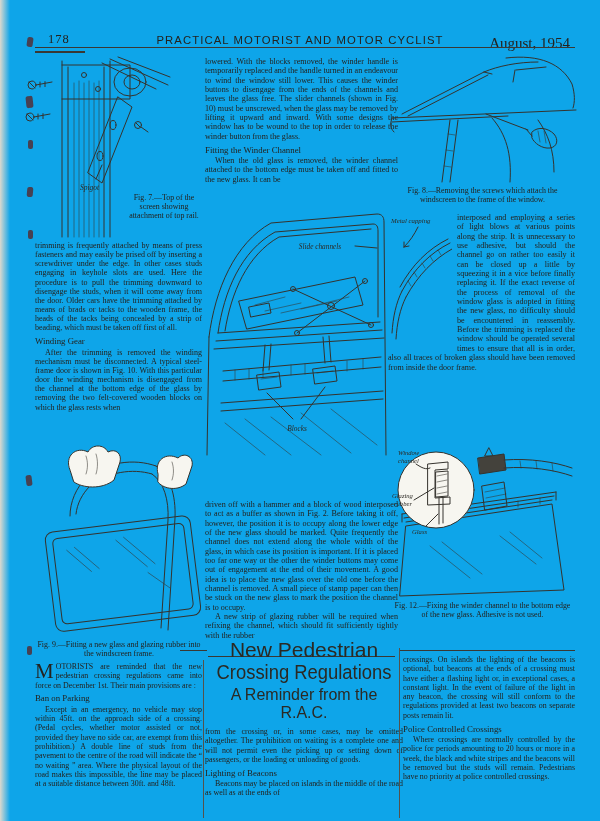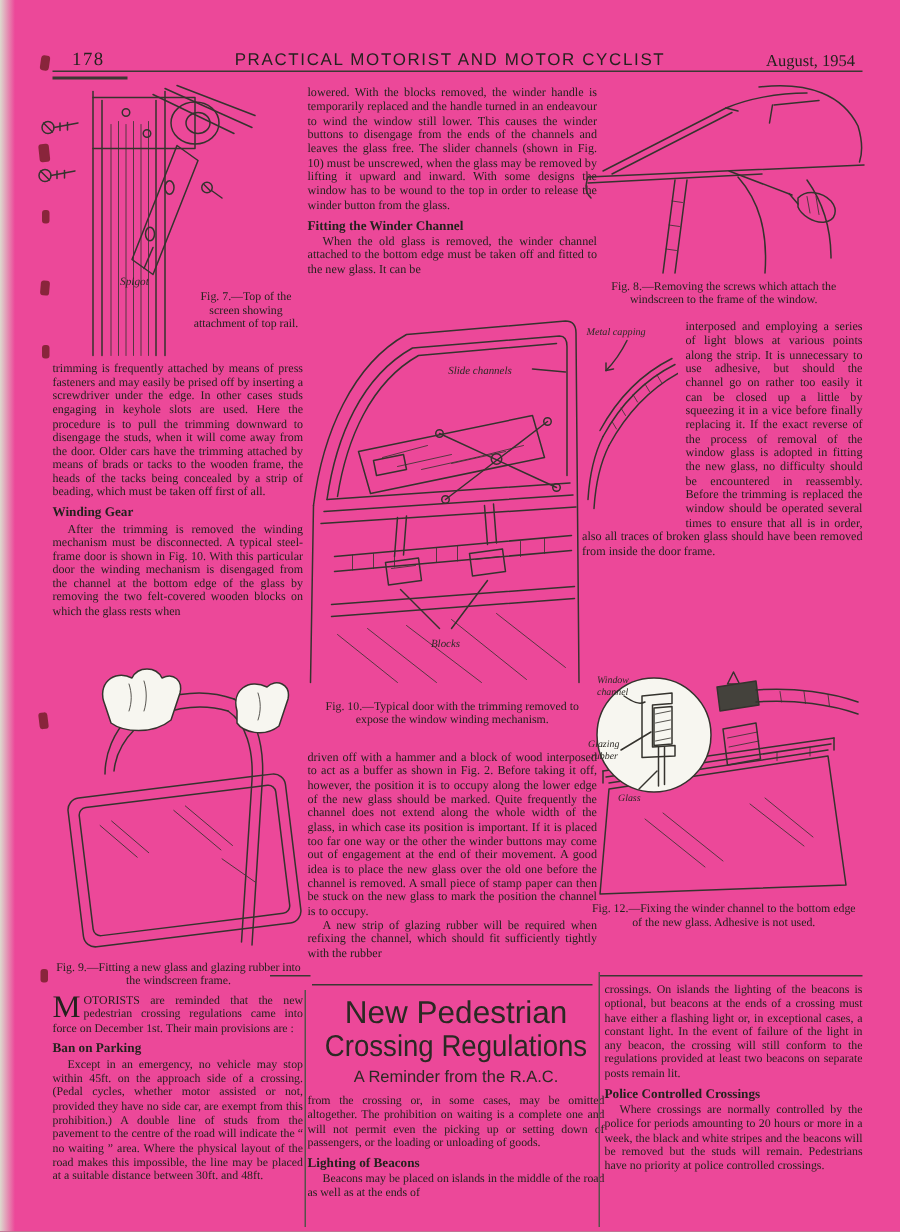--- a/index.html
+++ b/index.html
@@ -1,35 +1,35 @@
 <!DOCTYPE html>
 <html><head>
 <meta charset="utf-8">
 <style>
   html,body{margin:0;padding:0;background:#9e9a92;}
-  .page{position:relative;width:600px;height:821px;background:#ec4899;overflow:hidden;
+  .page{position:relative;width:600px;height:821px;background:#0ea5e9;overflow:hidden;
         font-family:"Liberation Serif",serif;color:#24221e;}
   .page:before{content:"";position:absolute;left:0;top:0;bottom:0;width:10px;
         background:linear-gradient(90deg,#ddd9ce,rgba(247,246,240,0));z-index:5;pointer-events:none;}
   .abs{position:absolute;}
   .bt{font-size:8.1px;line-height:9.35px;text-align:justify;margin:0;}
   .lt .bt{font-size:8px;line-height:9.15px;}
   .indent{text-indent:10px;}
-  .subhead{font-size:8.8px;font-weight:bold;margin:3.5px 0 1.5px;}
+  .subhead{font-size:8.8px;font-weight:normal;margin:3.5px 0 1.5px;}
   .caption{font-size:7.9px;font-weight:normal;line-height:9.2px;text-align:center;}
   .bott .bt{font-size:7.9px;line-height:9.3px;}
   .hdr-num{font-size:12.5px;letter-spacing:1px;}
   .hdr-title{font-family:"Liberation Sans",sans-serif;font-size:11.3px;letter-spacing:1.1px;white-space:nowrap;}
-  .hdr-date{font-size:11px;}
+  .hdr-date{font-size:15px;}
   .rule{position:absolute;background:#3a3833;}
   .vrule{position:absolute;background:#55524b;width:1px;}
   .np-title{font-family:"Liberation Sans",sans-serif;font-weight:400;color:#2b2923;
             font-size:21px;line-height:23px;text-align:center;white-space:nowrap;}
   .np-title2{font-size:20px;transform:scaleX(0.92);transform-origin:50% 50%;}
-  .np-sub{font-family:"Liberation Sans",sans-serif;font-size:11px;text-align:center;margin-top:2px;color:#2b2923;}
+  .np-sub{font-family:"Liberation Sans",sans-serif;font-size:16px;text-align:center;margin-top:2px;color:#2b2923;}
   .dropcap{float:left;font-size:21px;line-height:17px;padding:1px 2px 0 0;}
   .cap-float{float:left;width:64px;height:140px;margin-right:5px;}
   .mark{position:absolute;background:#5f1712;opacity:.7;border-radius:2px;z-index:6;}
   svg{display:block;}
   svg text{font-family:"Liberation Serif",serif;font-style:italic;fill:#2c2a25;}
   .figstroke{stroke:#35332e;fill:none;stroke-width:1;stroke-linecap:round;stroke-linejoin:round;}
   .thin{stroke-width:.55;}
   .paperfill{fill:#f7f6f0;stroke:#35332e;stroke-width:1;}
 </style>
 </head>
@@ -203,29 +203,28 @@
             <path d="M126,204 L172,240"></path>
         </g>
         <path d="M88,214 L62,188"></path>
           <path d="M96,214 L120,182"></path>
         <path d="M150,41 L172,43"></path>
       </g>
       <text x="115" y="44" font-size="7.3" text-anchor="middle">Slide channels</text>
       <text x="92" y="226" font-size="7.3" text-anchor="middle">Blocks</text>
     </svg>
   </div>
-  <div class="abs caption" style="left:210px;top:466px;width:183px;">Fig. 10.—Typical door with the trimming removed to expose the window winding mechanism.</div>
 
   <div class="abs" style="left:205px;top:500px;width:193px;">
     <p class="bt">driven off with a hammer and a block of wood interposed to act as a buffer as shown in Fig. 2.  Before taking it off, however, the position it is to occupy along the lower edge of the new glass should be marked.  Quite frequently the channel does not extend along the whole width of the glass, in which case its position is important.  If it is placed too far one way or the other the winder buttons may come out of engagement at the end of their movement.  A good idea is to place the new glass over the old one before the channel is removed.  A small piece of stamp paper can then be stuck on the new glass to mark the position the channel is to occupy.</p>
     <p class="bt indent">A new strip of glazing rubber will be required when refixing the channel, which should fit sufficiently tightly with the rubber</p>
   </div>
 
   <div class="rule" style="left:208px;top:656px;width:187px;height:0.9px;"></div>
-  <div class="abs" style="left:205px;top:664px;width:198px;">
+  <div class="abs" style="left:205px;top:638px;width:198px;">
     <div class="np-title">New Pedestrian</div>
     <div class="np-title np-title2">Crossing Regulations</div>
     <div class="np-sub">A Reminder from the R.A.C.</div>
     <div class="bott" style="margin-top:5px;">
       <p class="bt">from the crossing or, in some cases, may be omitted altogether.  The prohibition on waiting is a complete one and will not permit even the picking up or setting down of passengers, or the loading or unloading of goods.</p>
       <div class="subhead">Lighting of Beacons</div>
       <p class="bt indent">Beacons may be placed on islands in the middle of the road as well as at the ends of</p>
     </div>
   </div>
 

